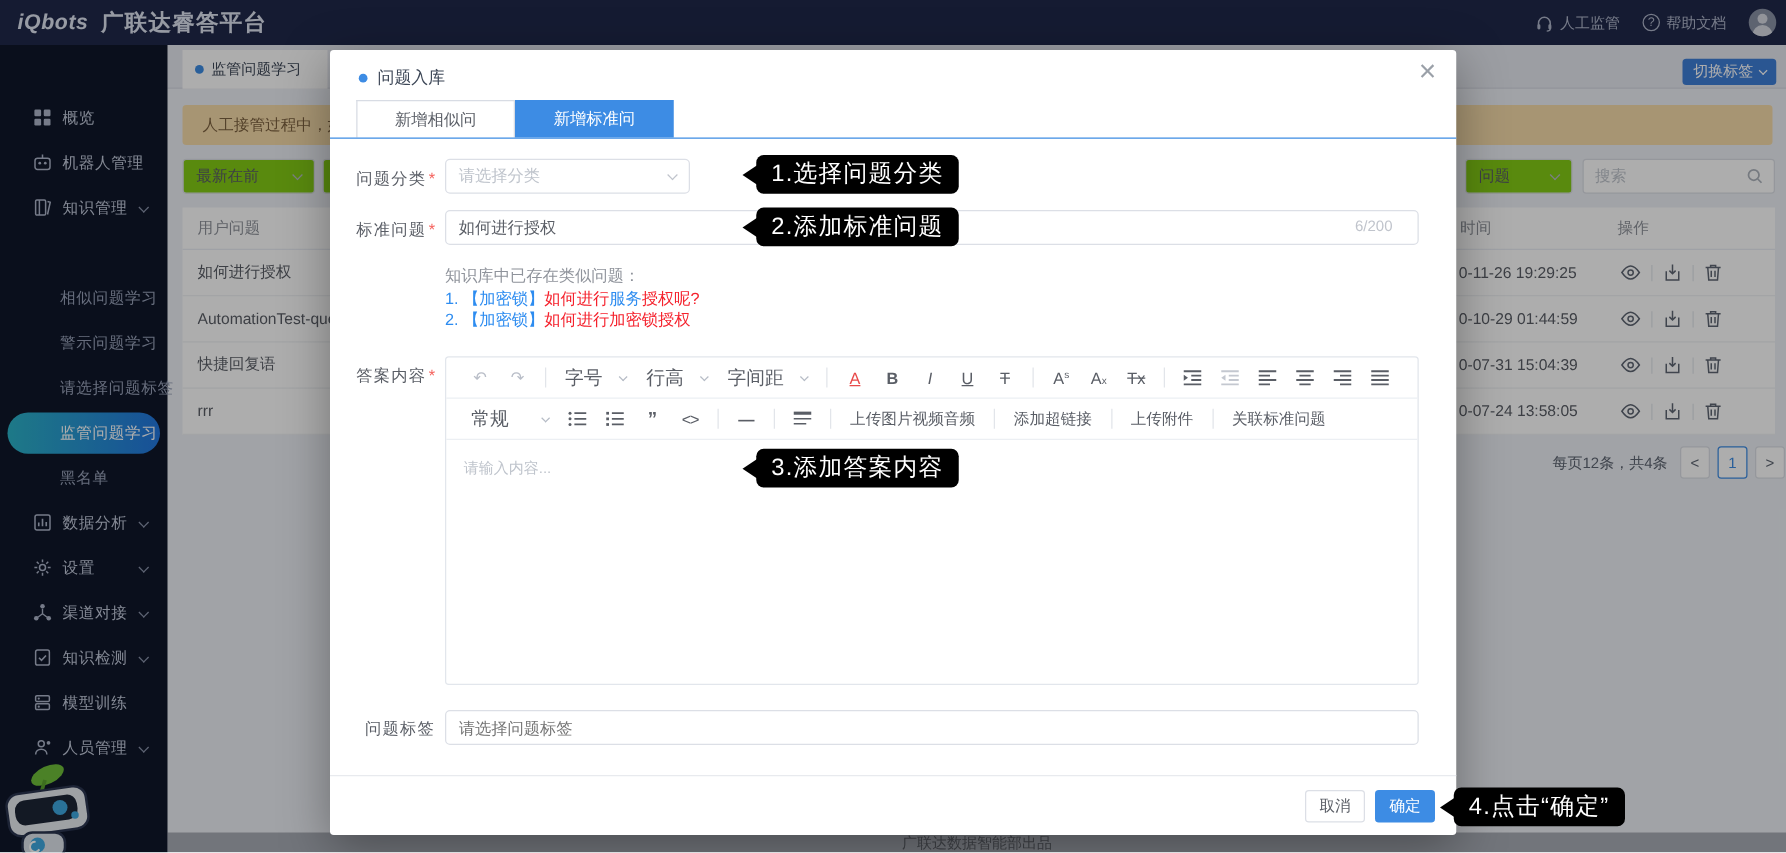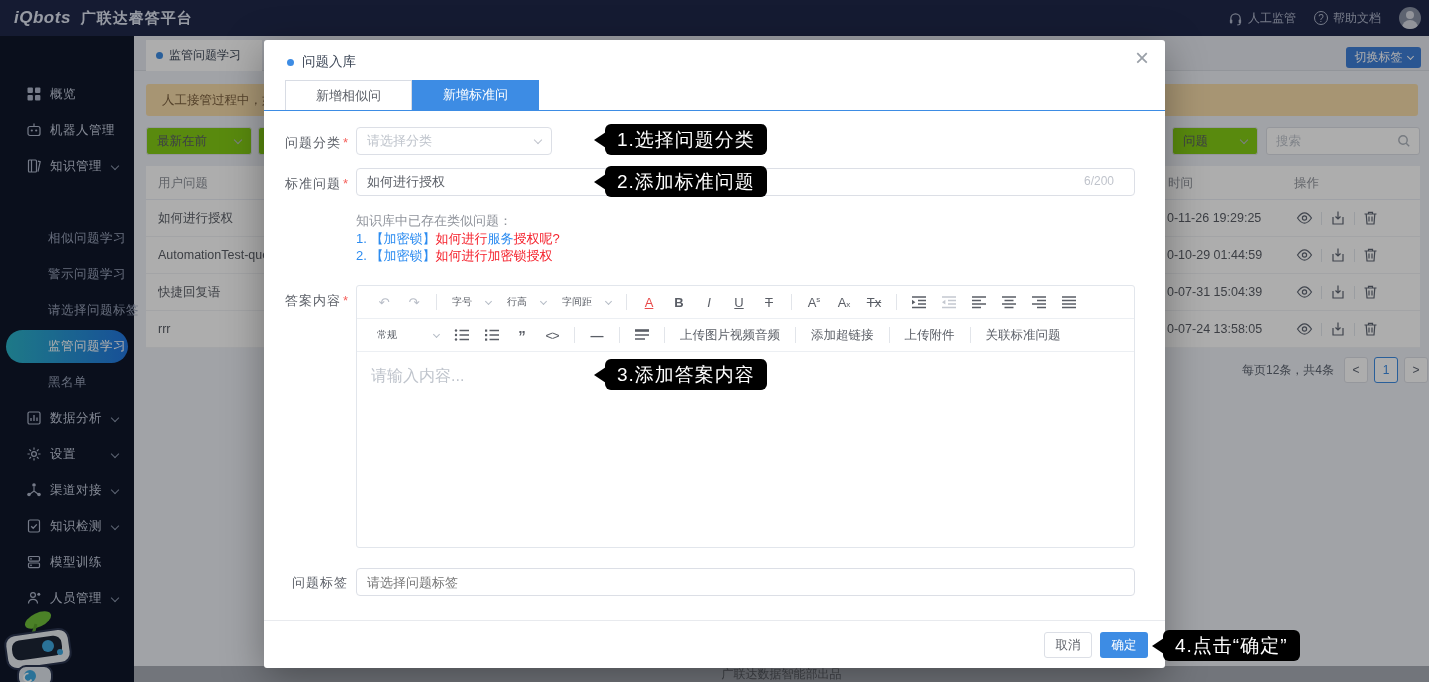--- a/index.html
+++ b/index.html
@@ -4,21 +4,21 @@
 <style>
   * { margin:0; padding:0; box-sizing:border-box; }
   html,body { width:1429px; height:682px; overflow:hidden; }
   body { font-family:"Liberation Sans","DejaVu Sans",sans-serif; font-size:13px; color:#5a5e66; }
   .stage { position:relative; width:1429px; height:682px; background:#eef1f6; overflow:hidden; }
   .abs { position:absolute; }
 
   
   .topbar { position:absolute; left:0; top:0; width:1429px; height:36px; background:#20284a; z-index:1; display:flex; align-items:center; }
   .logo { font-style:italic; font-weight:bold; font-size:17px; color:#dfe5f2; margin-left:14px; letter-spacing:.5px; }
-  .product { font-weight:bold; font-size:15px; color:#dde3f0; margin-left:10px; letter-spacing:1px; }
+  .product { font-weight:bold; font-size:18px; color:#dde3f0; margin-left:10px; letter-spacing:1px; }
   .top-right { position:absolute; right:8px; top:0; height:36px; display:flex; align-items:center; gap:18px; }
   .top-item { display:flex; align-items:center; gap:5px; color:#aeb6ca; font-size:12px; cursor:default; }
   .qmark { display:inline-flex; align-items:center; justify-content:center; width:14px; height:14px; border:1px solid #aeb6ca; border-radius:50%; font-size:10px; color:#aeb6ca; }
   .avatar { width:22px; height:22px; border-radius:50%; background:#8a92a6; position:relative; overflow:hidden; }
   .avatar::before { content:""; position:absolute; left:7px; top:4px; width:8px; height:8px; border-radius:50%; background:#d7dbe4; }
   .avatar::after { content:""; position:absolute; left:3px; top:13px; width:16px; height:10px; border-radius:8px 8px 0 0; background:#d7dbe4; }
 
   
   .sidebar { position:absolute; left:0; top:36px; width:134px; height:646px; background:#0f172a; z-index:1; }
   .snav { position:absolute; left:0; width:134px; height:36px; display:flex; align-items:center; cursor:pointer; }
@@ -84,26 +84,26 @@
   .sim-title { color:#8f939b; }
   .seg-b { color:#2d8cf0; }
   .seg-r { color:#f5222d; }
   .sim-line { cursor:pointer; }
   
   .editor { position:absolute; left:92px; top:245px; width:779px; height:263px; border:1px solid #e2e6ec; border-radius:3px; background:#fff; }
   .tb { display:flex; align-items:center; height:33px; border-bottom:1px solid #eceff3; padding-left:12px; }
   .tbtn { min-width:20px; text-align:center; color:#5a5e66; font-size:13px; cursor:pointer; margin:0 5px; white-space:nowrap; display:inline-flex; align-items:center; justify-content:center; }
   .tbtn sup { font-size:8px; margin-top:-6px; }
   .tbtn sub { font-size:8px; margin-bottom:-4px; }
-  .tdd { display:inline-flex; align-items:center; gap:14px; color:#5a5e66; font-size:10px; cursor:pointer; margin:0 8px; }
+  .tdd { display:inline-flex; align-items:center; gap:14px; color:#5a5e66; font-size:15px; cursor:pointer; margin:0 8px; }
   .tdd .cv2 { width:5px; height:5px; border-right:1.2px solid #b6bcc6; border-bottom:1.2px solid #b6bcc6; transform:rotate(45deg); margin-top:-2px; }
   .tdiv { width:1px; height:16px; background:#e2e5ea; margin:0 7px; flex:0 0 1px; }
   .u-line { text-decoration:underline; }
   .s-line { text-decoration:line-through; }
-  .ed-body { position:relative; height:196px; padding:14px 14px; font-size:16px; cursor:text; }
+  .ed-body { position:relative; height:196px; padding:14px 14px; font-size:12px; cursor:text; }
   .txtbtn { font-size:12.5px; color:#5a5e66; cursor:pointer; margin:0 8px; white-space:nowrap; }
   
   .tags-input { width:779px; padding:0 10px; outline:none; top:528px; }
   .m-footline { position:absolute; left:0; top:580px; width:901px; border-bottom:1px solid #e8eaee; }
   .btn { position:absolute; top:592px; width:48px; height:26px; border-radius:3px; font-size:12.5px; display:flex; align-items:center; justify-content:center; cursor:pointer; }
   .btn-cancel { left:780px; background:#fff; border:1px solid #dcdfe6; color:#5a5e66; }
   .btn-ok { left:836px; background:#3d8ce4; color:#fff; }
 
   
   .callout { position:absolute; z-index:40; background:#000; color:#fff; font-weight:normal; font-size:19px; line-height:31px; height:31px; padding:0 12px; border-radius:6px; letter-spacing:1px; white-space:nowrap; }

